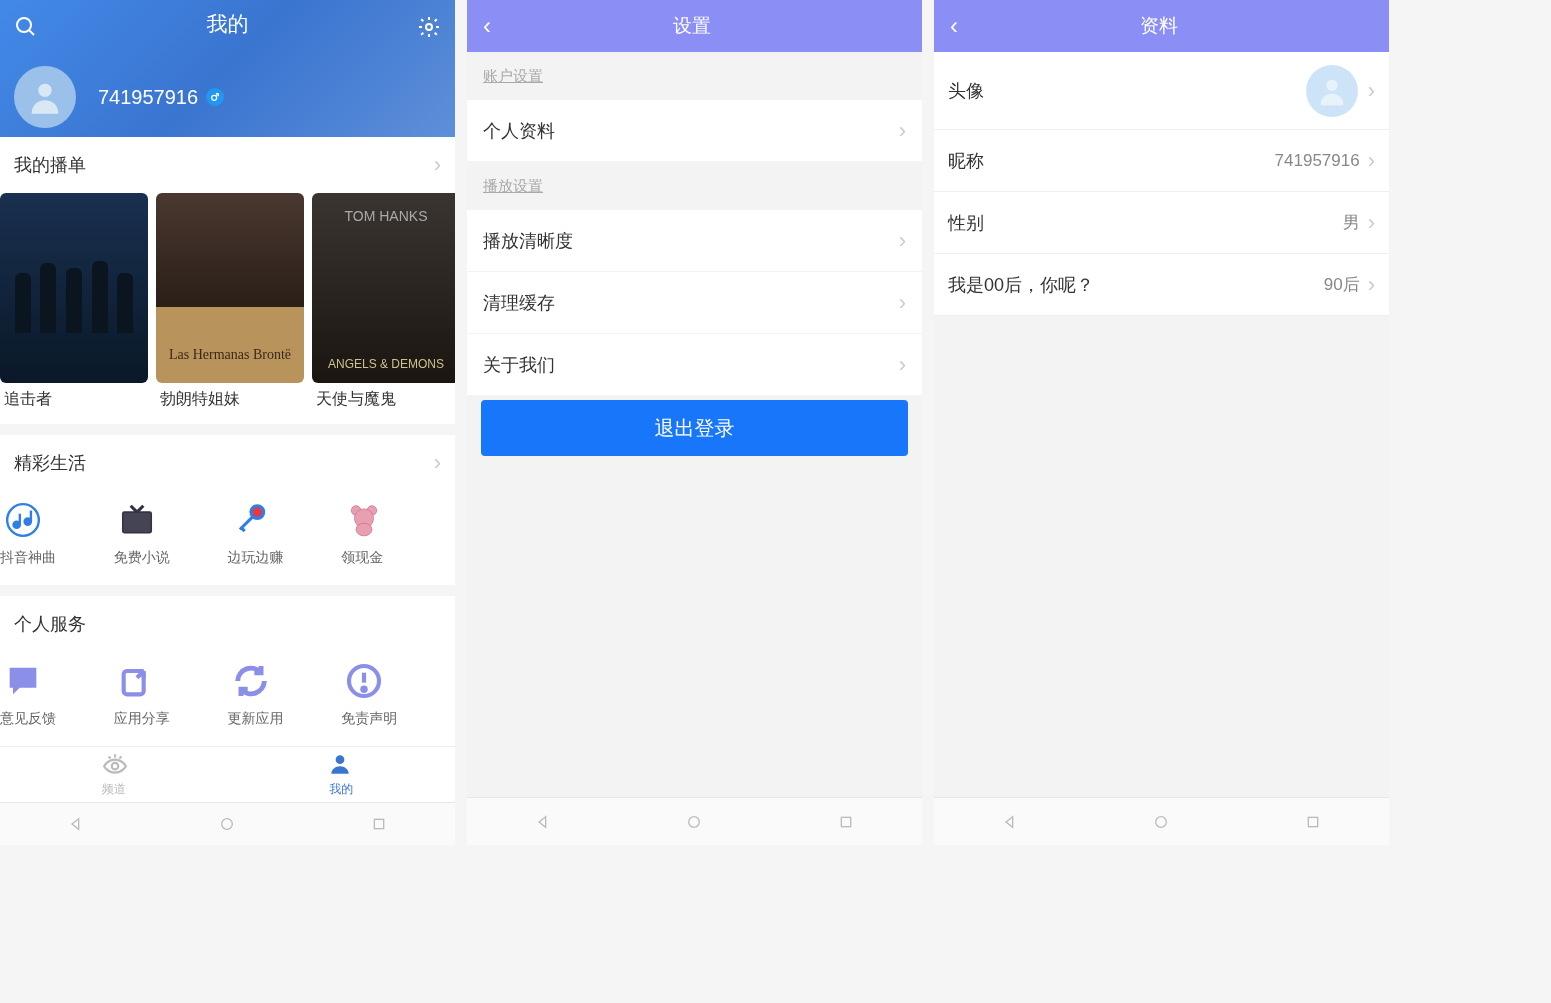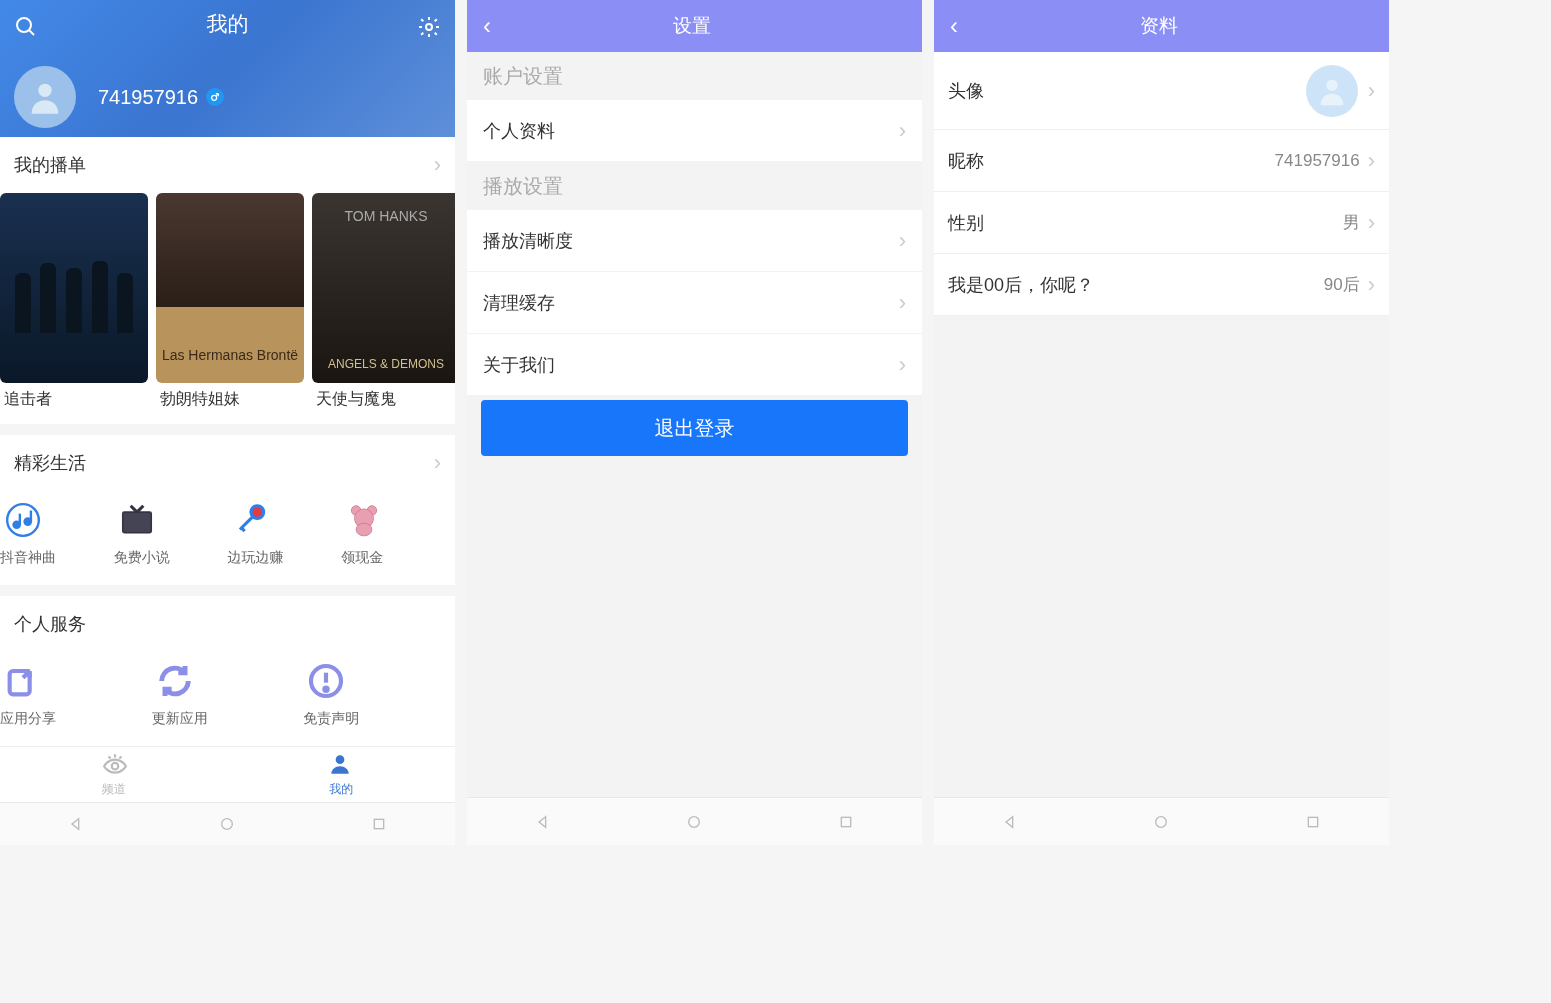--- a/index.html
+++ b/index.html
@@ -20,21 +20,21 @@
 .section { background: #fff; }
 .sec-head { height: 56px; display: flex; align-items: center; justify-content: space-between; padding: 0 14px; font-size: 18px; color: #333; }
 .chev { color: #ccc; font-size: 22px; }
 .playlist { display: flex; gap: 8px; padding: 0 0 8px 0; }
 .movie { width: 148px; }
 .poster { width: 148px; height: 190px; border-radius: 6px; background: #333; display: flex; align-items: center; justify-content: center; overflow: hidden; position: relative; }
 .poster1 { background: linear-gradient(180deg, #1a3050 0%, #0a1828 100%); }
 .poster2 { background: linear-gradient(180deg, #4a3830 0%, #2a1f18 60%, #b8935c 60%, #b8935c 100%); }
 .poster3 { background: linear-gradient(180deg, #3a3530 0%, #1a1510 100%); }
 .poster-txt { color: #eadb9c; font-size: 13px; text-align: center; padding: 2px; position: absolute; }
-.poster2 .poster-txt { bottom: 18px; font-family: Liberation Sans, sans-serif; color: #3a2a18; font-size: 14px; }
+.poster2 .poster-txt { bottom: 18px; font-family: Liberation Serif, serif; color: #3a2a18; font-size: 14px; }
 .poster3 .poster-txt { bottom: 10px; color: #d0c090; font-size: 12px; }
 .poster3 .poster-txt2 { top: 15px; color: #aaa; font-size: 14px; position: absolute; }
 .movie-name { font-size: 16px; color: #333; padding: 6px 4px; }
 .sep { height: 12px; background: #f5f5f5; }
 
 .grid4 { display: flex; padding: 6px 0 18px; }
 .grid-item { flex: 1; display: flex; flex-direction: column; gap: 6px; }
 .grid-icon { width: 46px; height: 46px; display: flex; align-items: center; justify-content: center; }
 .grid-label { font-size: 14px; color: #666; }
 
@@ -44,21 +44,21 @@
 .tab-icon { width: 28px; height: 28px; }
 .tab-label { font-size: 12px; }
 
 .navbar { height: 48px; background: #fafafa; display: flex; align-items: center; justify-content: space-around; color: #bbb; border-top: 1px solid #e8e8e8; }
 .nav-icon { width: 20px; height: 20px; display: flex; align-items: center; justify-content: center; }
 
 
 .hdr2 { height: 52px; background: #8a8ef5; color: #fff; display: flex; align-items: center; position: relative; }
 .hdr2-title { position: absolute; left: 0; right: 5px; text-align: center; font-size: 19px; }
 .back { padding: 0 16px; font-size: 24px; z-index: 1; }
-.group-head { height: 48px; background: #f3f3f3; color: #aaa; font-size: 20px; display: flex; align-items: center; padding: 0 16px; }
+.group-head { height: 48px; background: #f3f3f3; color: #aaa; font-size: 15px; display: flex; align-items: center; padding: 0 16px; text-decoration: underline; }
 .row { height: 62px; background: #fff; display: flex; align-items: center; justify-content: space-between; padding: 0 16px; font-size: 18px; color: #333; border-bottom: 1px solid #f3f3f3; gap: 48px; }
 .logout { margin: 4px 14px; height: 56px; background: #1876fb; color: #fff; font-size: 20px; border-radius: 4px; display: flex; align-items: center; justify-content: center; }
 .body-gray { background: #f3f3f3; flex: 1; display: flex; flex-direction: column; }
 .row3 { min-height: 62px; background: #fff; display: flex; align-items: center; padding: 0 14px; border-bottom: 1px solid #efefef; font-size: 18px; }
 .row3 .lbl { color: #333; }
 .row3 .val3 { color: #888; margin-left: auto; margin-right: 8px; font-size: 17px; }
 .row3 .chev { color: #ccc; }
 .row3.tall { height: 78px; }
 .avatar-sm { width: 52px; height: 52px; border-radius: 50%; background: #cde4f8; display: flex; align-items: center; justify-content: center; margin-left: auto; margin-right: 10px; }
 .avatar-sm svg { width: 34px; height: 34px; }
@@ -195,20 +195,28 @@
   </div>
   <div class="sep"></div>
 
   <div class="section">
     <div class="sec-head">
       <span>个人服务</span>
     </div>
     <div class="grid4">
       <div class="grid-item">
         <div class="grid-icon">
+            <svg width="40" height="40" viewBox="0 0 24 24" fill="#8b8fe8">
+              <path d="M4 4h16v12H10l-4 4v-4H4z"></path>
+            </svg>
+          </div>
+        <div class="grid-label">意见反馈</div>
+      </div>
+      <div class="grid-item">
+        <div class="grid-icon">
             <svg width="40" height="40" viewBox="0 0 24 24" fill="none" stroke="#8b8fe8" stroke-width="2.5">
               <rect x="4" y="6" width="12" height="14" rx="2"></rect>
               <path d="M12 10l4-4M16 6h-4M16 6v4" stroke="#8b8fe8"></path>
             </svg>
           </div>
         <div class="grid-label">应用分享</div>
       </div>
       <div class="grid-item">
         <div class="grid-icon">
             <svg width="40" height="40" viewBox="0 0 24 24" fill="none" stroke="#8b8fe8" stroke-width="3">

